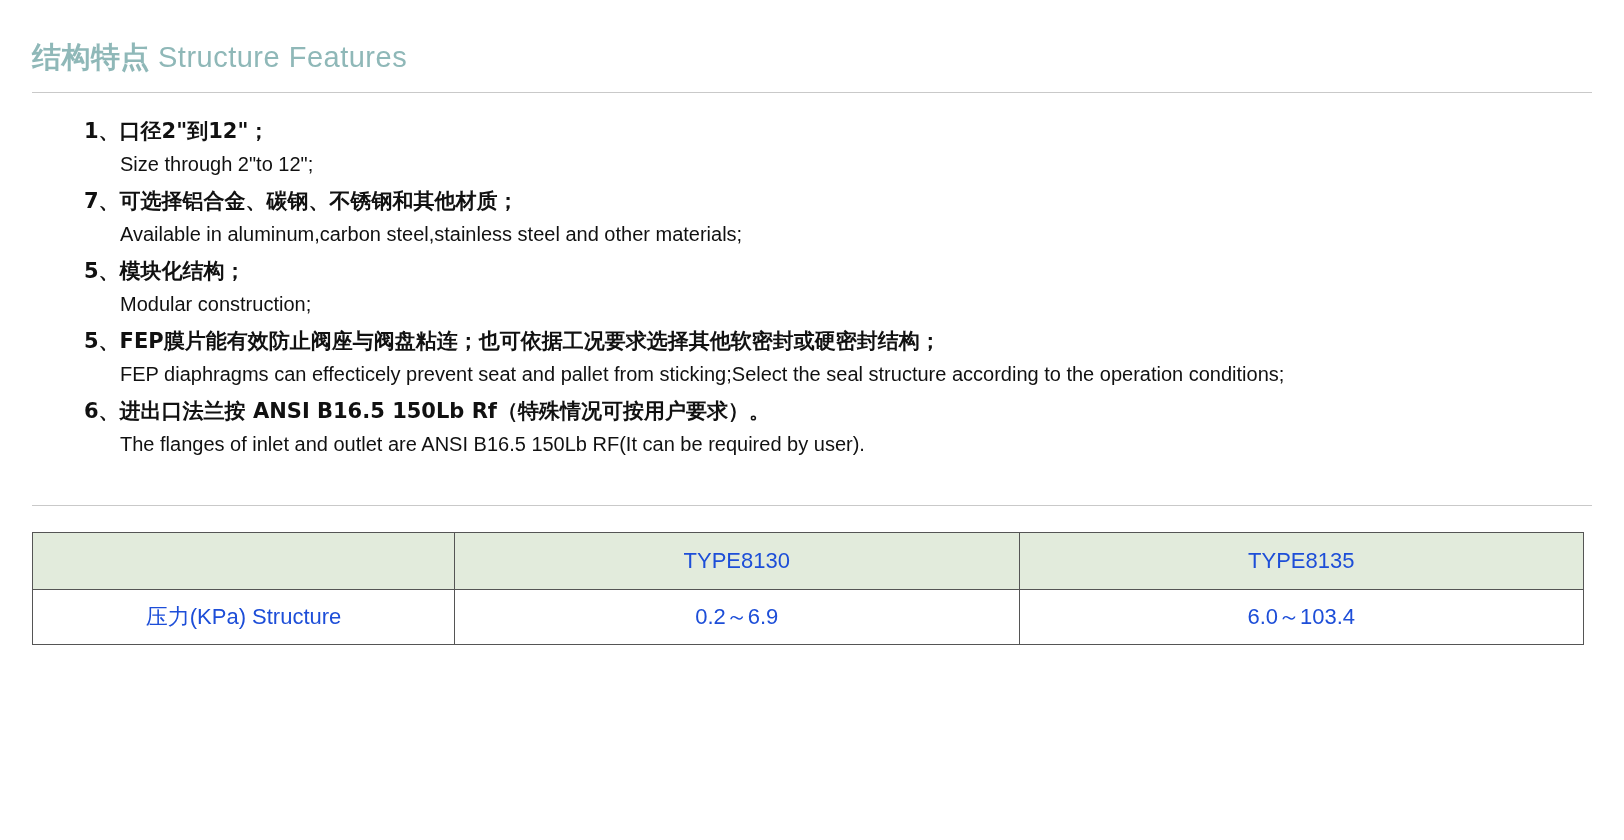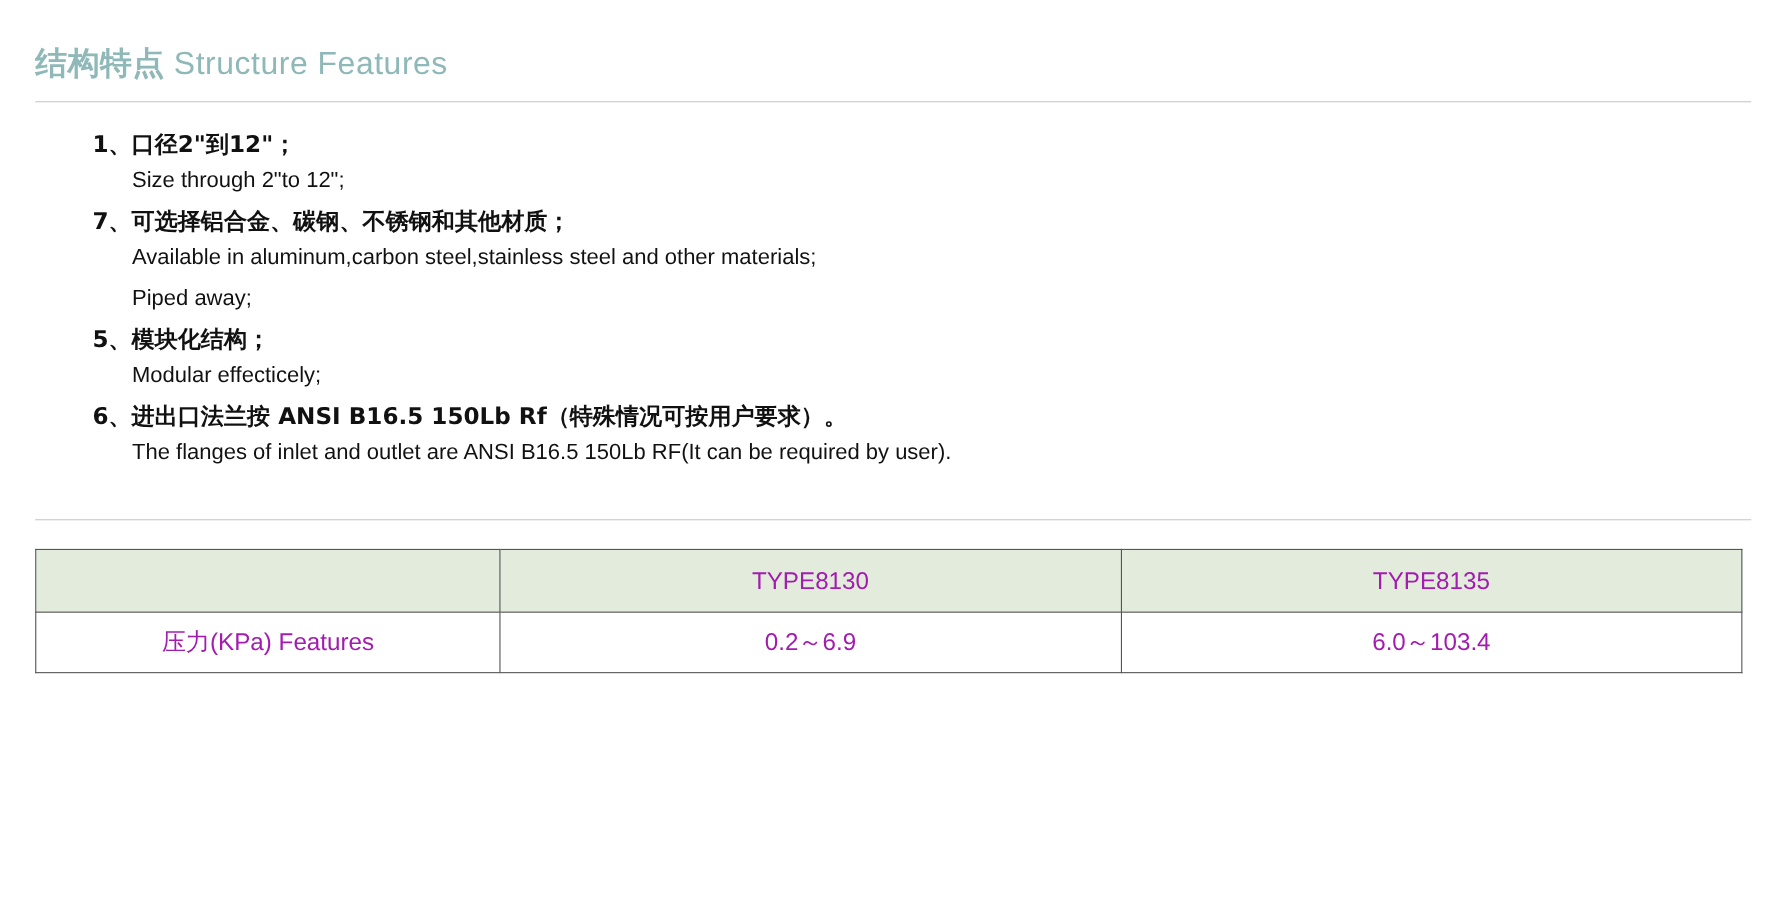--- a/index.html
+++ b/index.html
@@ -86,21 +86,21 @@
     width: 1552px;
     table-layout: fixed;
   }
   .pressure-table th,
   .pressure-table td {
     border: 1px solid #555555;
     text-align: center;
     vertical-align: middle;
     font-size: 22px;
     font-family: "Liberation Sans", sans-serif;
-    color: #a21caf;
+    color: #1d4ed8;
     height: 52px;
   }
   .pressure-table thead th {
     background: #e2ebdc;
     font-weight: normal;
     height: 54px;
   }
   .pressure-table tbody td {
     background: #ffffff;
     font-weight: normal;
@@ -125,25 +125,28 @@
     <ul class="features">
       <li class="feature-item">
         <span class="feature-line feature-cn">1、口径2"到12"；</span>
         <span class="feature-line feature-en">Size through 2"to 12";</span>
       </li>
       <li class="feature-item">
         <span class="feature-line feature-cn">7、可选择铝合金、碳钢、不锈钢和其他材质；</span>
         <span class="feature-line feature-en">Available in aluminum,carbon steel,stainless steel and other materials;</span>
       </li>
       <li class="feature-item">
-        <span class="feature-line feature-en">Piped away;</span>
       </li>
       <li class="feature-item">
         <span class="feature-line feature-cn">5、模块化结构；</span>
-        <span class="feature-line feature-en">Modular effecticely;</span>
+        <span class="feature-line feature-en">Modular construction;</span>
+      </li>
+      <li class="feature-item">
+        <span class="feature-line feature-cn">5、FEP膜片能有效防止阀座与阀盘粘连；也可依据工况要求选择其他软密封或硬密封结构；</span>
+        <span class="feature-line feature-en">FEP diaphragms can effecticely prevent seat and pallet from sticking;Select the seal structure according to the operation conditions;</span>
       </li>
       <li class="feature-item">
         <span class="feature-line feature-cn">6、进出口法兰按 ANSI B16.5 150Lb Rf（特殊情况可按用户要求）。</span>
         <span class="feature-line feature-en">The flanges of inlet and outlet are ANSI B16.5 150Lb RF(It can be required by user).</span>
       </li>
     </ul>
   </div>
 
   <div id="pressure-heading-wrap">
     <hr class="heading-rule">
@@ -151,21 +154,21 @@
     <table class="pressure-table">
       <thead>
         <tr>
           <th class="col-label"></th>
           <th class="col-type">TYPE8130</th>
           <th class="col-type">TYPE8135</th>
         </tr>
       </thead>
       <tbody>
         <tr>
-          <td class="row-label-cn">压力(KPa) Features</td>
+          <td class="row-label-cn">压力(KPa) Structure</td>
           <td>0.2～6.9</td>
           <td>6.0～103.4</td>
         </tr>
       </tbody>
     </table>
   </div>
 
 </div>
 
 </body></html>

